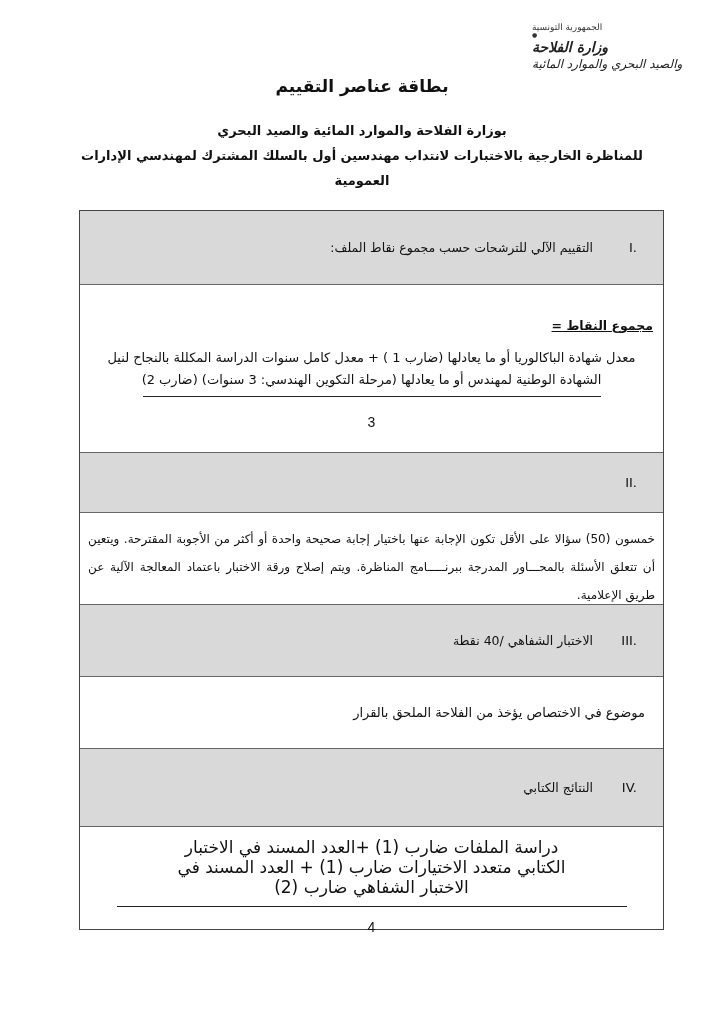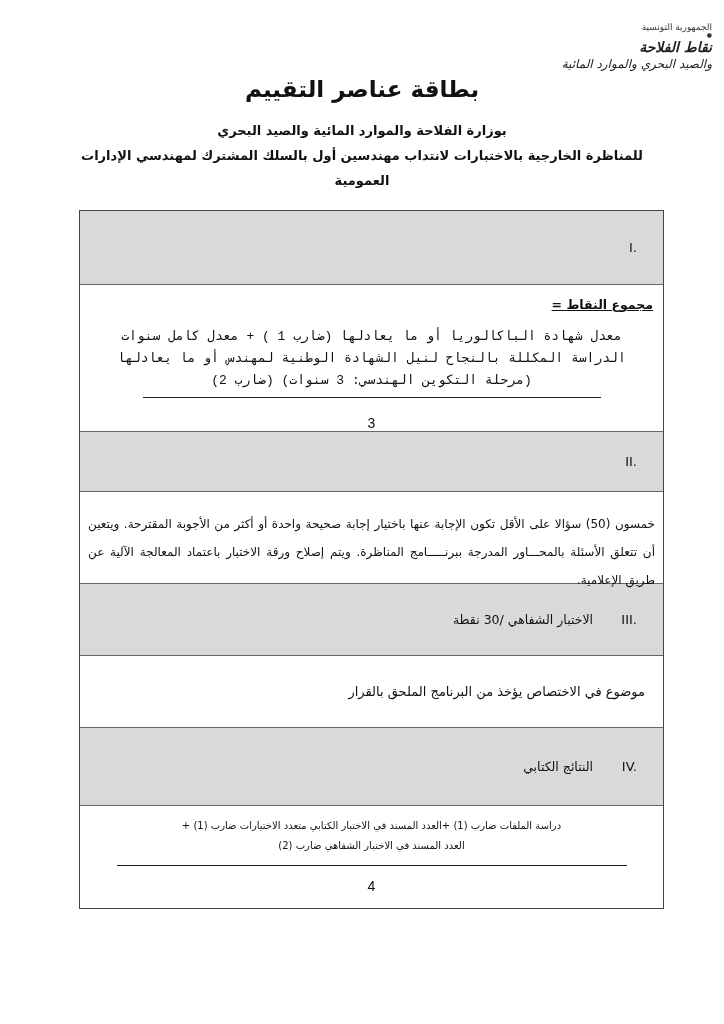--- a/index.html
+++ b/index.html
@@ -1,88 +1,89 @@
 <!DOCTYPE html>
 <html><head>
 <meta charset="utf-8">
 <style>
   html, body { margin:0; padding:0; background:#ffffff; }
   body { width:724px; height:1024px; position:relative; overflow:hidden;
          font-family:"DejaVu Sans", sans-serif; color:#111; }
-  .logo { position:absolute; top:22px; right:12px; width:160px; text-align:right; direction:rtl; }
+  .logo { position:absolute; top:22px; right:32px; width:160px; text-align:left; direction:rtl; }
   .logo .l1 { font-family:"DejaVu Serif", serif; font-size:9px; color:#333; }
   .logo .dot { font-size:6px; line-height:6px; color:#333; }
   .logo .l2 { font-family:"DejaVu Serif", serif; font-size:14px; font-weight:bold; color:#222; font-style:italic; line-height:18px; }
   .logo .l3 { font-family:"DejaVu Serif", serif; font-size:12px; font-weight:normal; color:#222; font-style:italic; line-height:16px; }
   .title { position:absolute; top:76px; left:0; width:724px; text-align:center; direction:rtl;
-           font-size:23px; font-weight:bold; }
+           font-size:17px; font-weight:bold; }
   .subtitle { position:absolute; top:118px; left:60px; width:604px; text-align:center; direction:rtl;
               font-size:13px; font-weight:bold; line-height:25px; }
   .card { position:absolute; top:210px; left:79px; width:583px; border:1px solid #444; direction:rtl; }
   .row { border-bottom:1px solid #666; box-sizing:border-box; }
   .row:last-child { border-bottom:none; }
   .row.head { background:#d9d9d9; display:flex; align-items:center; padding-right:26px; }
   .row.head .num { display:inline-block; width:34px; font-size:13px; direction:ltr; text-align:right; margin-left:10px; }
   .row.head .txt { font-size:12.5px; }
   .r1 { height:74px; }
-  .b1 { height:147px; padding:10px 10px 0 10px; text-align:center; }
+  .b1 { height:147px; padding:10px 10px 0 10px; text-align:center;margin-top:21px; }
   .b1 .lbl { text-align:right; font-size:12.5px; font-weight:bold; text-decoration:underline; margin-top:2px; }
-  .b1 .f1 { font-size:13px; line-height:22px; margin-top:14px;font-family:Liberation Mono, monospace; }
+  .b1 .f1 { font-size:13px; line-height:22px; margin-top:14px; }
   .b1 .hr { width:458px; height:1px; background:#222; margin:5px auto 0; }
   .b1 .res { font-family:"Liberation Sans", sans-serif; font-size:14px; margin-top:17px; }
   .r2 { height:60px; }
-  .b2 { height:92px; padding:18px 8px 0 8px; font-size:12px; line-height:28px; text-align:justify; }
+  .b2 { height:92px; padding:12px 8px 0 8px; font-size:12px; line-height:28px; text-align:justify; }
   .r3 { height:72px; }
   .b3 { height:72px; padding-right:18px; display:flex; align-items:center; font-size:13px; }
   .r4 { height:78px; }
   .b4 { height:102px; padding-top:10px; text-align:center; }
-  .b4 .f { font-size:10px; line-height:20px; width:400px; margin:0 auto; }
+  .b4 .f { font-size:17px; line-height:20px; width:400px; margin:0 auto; }
   .b4 .hr { width:510px; height:1px; background:#222; margin:9px auto 0; }
   .b4 .res { font-family:"Liberation Sans", sans-serif; font-size:14px; margin-top:12px; }
 </style>
 </head>
 <body>
 
 <div class="logo">
   <div class="l1">الجمهورية التونسية</div>
   <div class="dot">●</div>
-  <div class="l2">نقاط الفلاحة</div>
+  <div class="l2">وزارة الفلاحة</div>
   <div class="l3">والصيد البحري والموارد المائية</div>
 </div>
 
 <div class="title">بطاقة عناصر التقييم</div>
 
 <div class="subtitle">
   <div>بوزارة الفلاحة والموارد المائية والصيد البحري</div>
   <div>للمناظرة الخارجية بالاختبارات لانتداب مهندسين أول بالسلك المشترك لمهندسي الإدارات العمومية</div>
 </div>
 
 <div class="card">
 
   <div class="row head r1">
     <span class="num">I.</span>
+    <span class="txt">التقييم الآلي للترشحات حسب مجموع نقاط الملف:</span>
   </div>
   <div class="row b1">
     <div class="lbl">مجموع النقاط =</div>
     <div class="f1">معدل شهادة الباكالوريا أو ما يعادلها (ضارب 1 ) + معدل كامل سنوات الدراسة المكللة بالنجاح لنيل الشهادة الوطنية لمهندس أو ما يعادلها (مرحلة التكوين الهندسي: 3 سنوات) (ضارب 2)</div>
     <div class="hr"></div>
     <div class="res">3</div>
   </div>
 
   <div class="row head r2">
     <span class="num">II.</span>
   </div>
   <div class="row b2">خمسون (50) سؤالا على الأقل تكون الإجابة عنها باختيار إجابة صحيحة واحدة أو أكثر من الأجوبة المقترحة. ويتعين أن تتعلق الأسئلة بالمحـــاور المدرجة ببرنـــــامج المناظرة. ويتم إصلاح ورقة الاختبار باعتماد المعالجة الآلية عن طريق الإعلامية.</div>
 
   <div class="row head r3">
     <span class="num">III.</span>
-    <span class="txt">الاختبار الشفاهي /30 نقطة</span>
+    <span class="txt">الاختبار الشفاهي /40 نقطة</span>
   </div>
   <div class="row b3">
-    <span>موضوع في الاختصاص يؤخذ من البرنامج الملحق بالقرار</span>
+    <span>موضوع في الاختصاص يؤخذ من الفلاحة الملحق بالقرار</span>
   </div>
 
   <div class="row head r4">
     <span class="num">IV.</span>
     <span class="txt">النتائج الكتابي</span>
   </div>
   <div class="row b4">
     <div class="f">دراسة الملفات ضارب (1) +العدد المسند في الاختبار الكتابي متعدد الاختيارات ضارب (1) + العدد المسند في الاختبار الشفاهي ضارب (2)</div>
     <div class="hr"></div>
     <div class="res">4</div>

